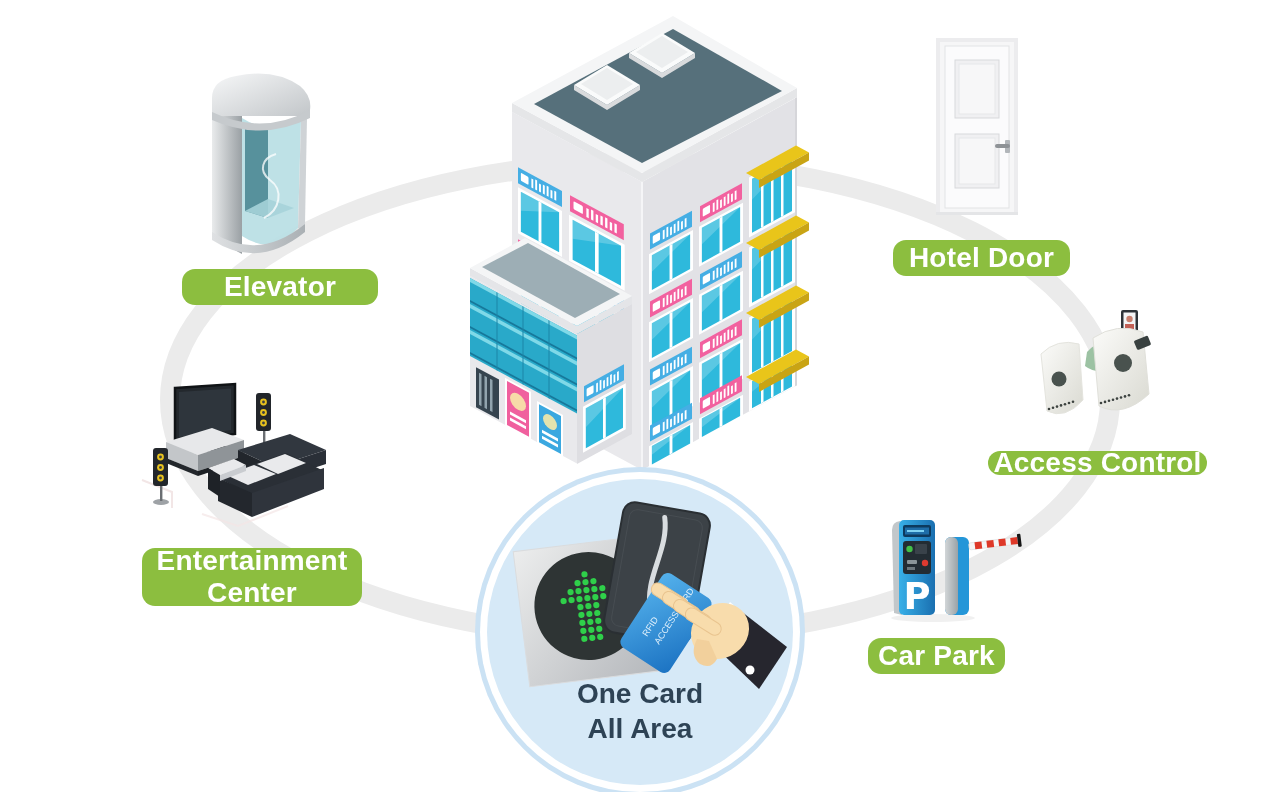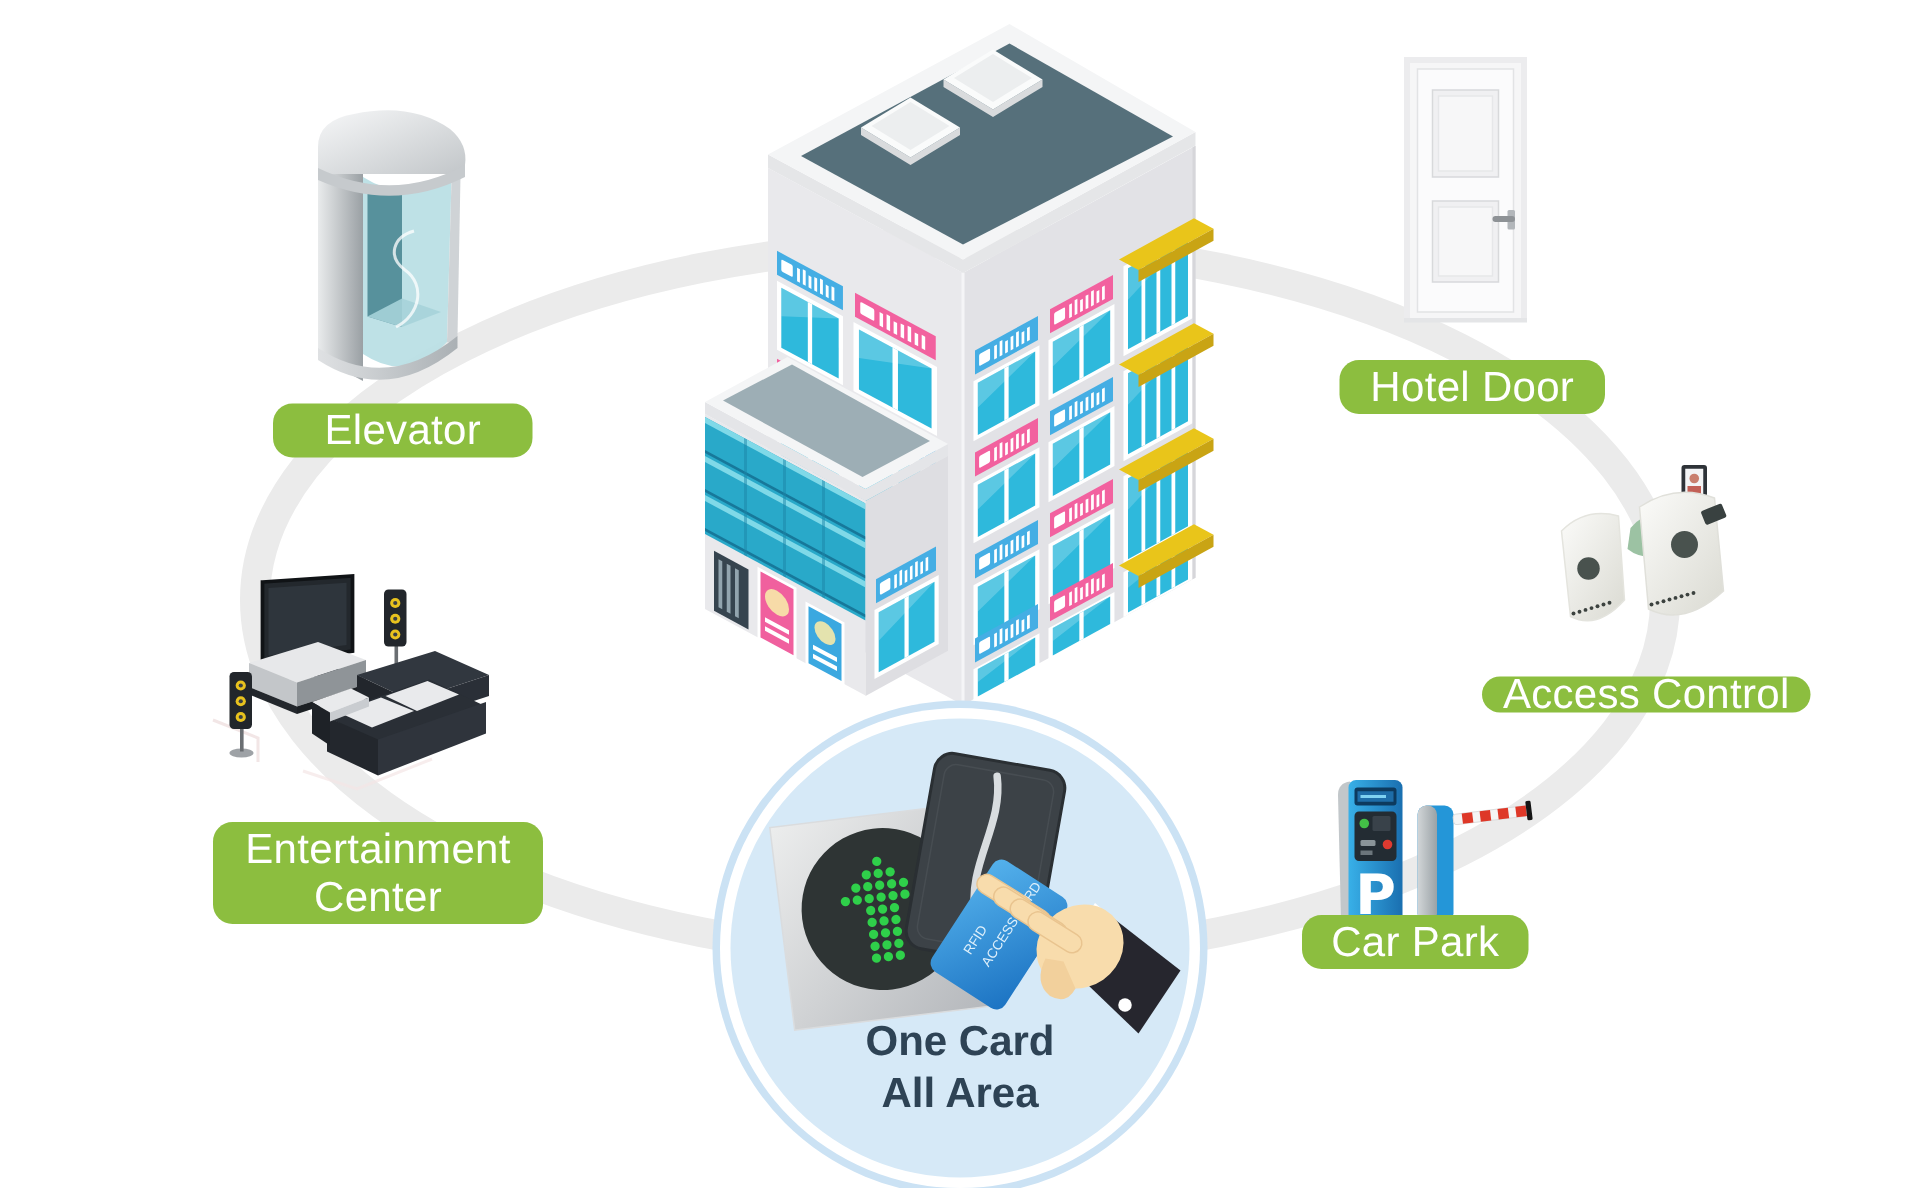--- a/index.html
+++ b/index.html
@@ -6,21 +6,21 @@
   html,body{margin:0;padding:0;background:#fff;}
   *{box-sizing:border-box;}
   .stage{position:relative;width:1280px;height:792px;background:#ffffff;overflow:hidden;
          font-family:"Liberation Sans",sans-serif;}
   .abs{position:absolute;}
   .ring-svg{left:0;top:0;z-index:0;}
   .building{z-index:1;}
   .icon{z-index:3;}
   .pill{position:absolute;z-index:4;background:#8cbe3f;color:#ffffff;border-radius:13px;
         display:flex;align-items:center;justify-content:center;text-align:center;
-        font-size:28px;line-height:1.15;letter-spacing:0.2px;}
+        font-size:28px;line-height:1.15;letter-spacing:0.2px;font-weight:bold;}
   .center-circle{position:absolute;left:487px;top:479px;width:306px;height:306px;z-index:2;
         border-radius:50%;background:#d6e9f7;
         box-shadow:0 0 0 7px #ffffff, 0 0 0 12px #cbe2f4;}
   .center-circle svg{position:absolute;left:0;top:0;}
 </style>
 </head>
 <body>
 
 <div class="stage">
 
@@ -404,19 +404,19 @@
         <rect x="188" y="106" width="13" height="42" rx="6.5" transform="rotate(-58 194 127)" fill="#f8dcac" stroke="#e9c48f"></rect>
         <rect x="199" y="114" width="13" height="42" rx="6.5" transform="rotate(-58 205 135)" fill="#f8dcac" stroke="#e9c48f"></rect>
         <rect x="210" y="123" width="13" height="40" rx="6.5" transform="rotate(-58 216 143)" fill="#f8dcac" stroke="#e9c48f"></rect>
         <path d="M210,160 Q202,176 213,185 Q224,191 230,180 L222,162 Z" fill="#f2d09c"></path>
       </g>
       <text x="153" y="224" text-anchor="middle" font-size="28" font-weight="bold" fill="#2e4355" font-family="&quot;Liberation Sans&quot;,sans-serif">One Card</text>
       <text x="153" y="259" text-anchor="middle" font-size="28" font-weight="bold" fill="#2e4355" font-family="&quot;Liberation Sans&quot;,sans-serif">All Area</text>
     </svg>
   </div>
 
-  <div class="pill" style="left:182px;top:269px;width:173px;height:36px">Elevator</div>
+  <div class="pill" style="left:182px;top:269px;width:196px;height:36px">Elevator</div>
   <div class="pill" style="left:893px;top:240px;width:177px;height:36px">Hotel Door</div>
   <div class="pill" style="left:988px;top:451px;width:219px;height:24px">Access Control</div>
-  <div class="pill" style="left:868px;top:610px;width:151px;height:36px">Car Park</div>
-  <div class="pill" style="left:142px;top:548px;width:220px;height:68px">Entertainment Center</div>
+  <div class="pill" style="left:868px;top:638px;width:137px;height:36px">Car Park</div>
+  <div class="pill" style="left:142px;top:548px;width:220px;height:58px">Entertainment Center</div>
 
 </div>
 
 </body></html>

